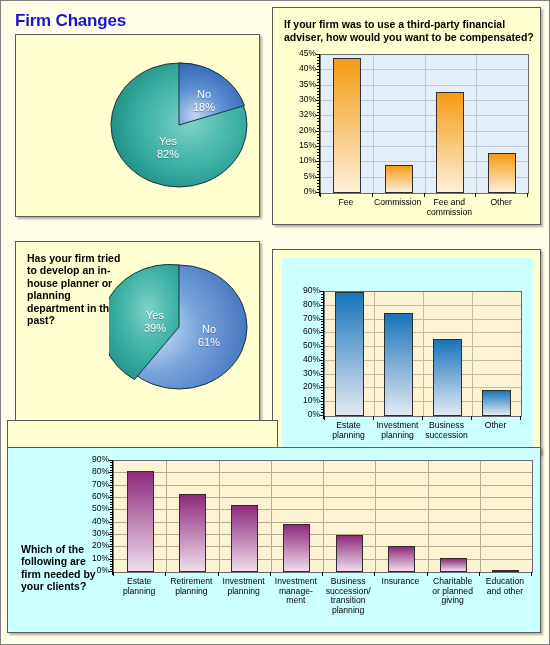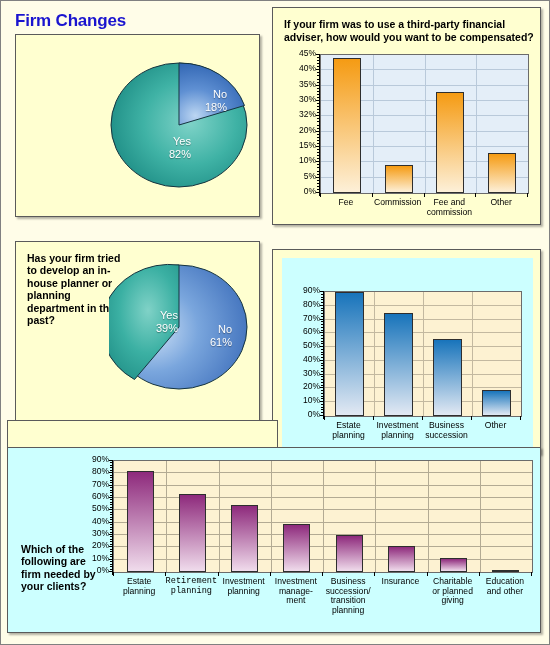--- a/index.html
+++ b/index.html
@@ -50,21 +50,21 @@
     line-height: 12.6px;
     color: #000;
   }
 
   
   .pie-wrap { position: absolute; }
   .pie-lab {
     position: absolute;
     color: #ffffff;
     font-size: 11px;
-    text-align: right;
+    text-align: center;
     line-height: 12.5px;
     text-shadow: 0 1px 1px rgba(0,0,0,.35);
     white-space: nowrap;
   }
 
   
   .chart { position: absolute; }
   .plot {
     position: absolute;
     border: 1px solid #6b6b6b;
@@ -455,21 +455,21 @@
           <div class="bar" title="Investment planning: 54%" style="left: 117px; width: 27px; height: 67px; background: linear-gradient(rgb(142, 42, 124), rgb(240, 220, 236));"></div>
           <div class="bar" title="Investment manage-ment: 39%" style="left: 169px; width: 27px; height: 48px; background: linear-gradient(rgb(142, 42, 124), rgb(240, 220, 236));"></div>
           <div class="bar" title="Business succession/ transition planning: 30%" style="left: 222px; width: 27px; height: 37px; background: linear-gradient(rgb(142, 42, 124), rgb(240, 220, 236));"></div>
           <div class="bar" title="Insurance: 21%" style="left: 274px; width: 27px; height: 26px; background: linear-gradient(rgb(142, 42, 124), rgb(240, 220, 236));"></div>
           <div class="bar" title="Charitable or planned giving: 11%" style="left: 326px; width: 27px; height: 14px; background: linear-gradient(rgb(142, 42, 124), rgb(240, 220, 236));"></div>
           <div class="bar" title="Education and other: 2%" style="left: 378px; width: 27px; height: 2px; background: linear-gradient(rgb(142, 42, 124), rgb(240, 220, 236));"></div>
         </div>
       <div class="axis-v" style="left:104px; top:12px; height:115px;"></div>
       <div id="cn-xl">
           <div class="xlab" style="left: 105px; width: 52.25px; top: 129px;">Estate<br>planning</div>
-          <div class="xlab" style="left: 157.25px; width: 52.25px; top: 129px; font-family: Liberation Mono, monospace;">Retirement<br>planning</div>
+          <div class="xlab" style="left: 157.25px; width: 52.25px; top: 129px;">Retirement<br>planning</div>
           <div class="xlab" style="left: 209.5px; width: 52.25px; top: 129px;">Investment<br>planning</div>
           <div class="xlab" style="left: 261.75px; width: 52.25px; top: 129px;">Investment<br>manage-<br>ment</div>
           <div class="xlab" style="left: 314px; width: 52.25px; top: 129px;">Business<br>succession/<br>transition<br>planning</div>
           <div class="xlab" style="left: 366.25px; width: 52.25px; top: 129px;">Insurance</div>
           <div class="xlab" style="left: 418.5px; width: 52.25px; top: 129px;">Charitable<br>or planned<br>giving</div>
           <div class="xlab" style="left: 470.75px; width: 52.25px; top: 129px;">Education<br>and other</div>
           <div class="xtick" style="left: 105px; top: 124px; height: 4px;"></div>
           <div class="xtick" style="left: 157px; top: 124px; height: 4px;"></div>
           <div class="xtick" style="left: 210px; top: 124px; height: 4px;"></div>
           <div class="xtick" style="left: 262px; top: 124px; height: 4px;"></div>

